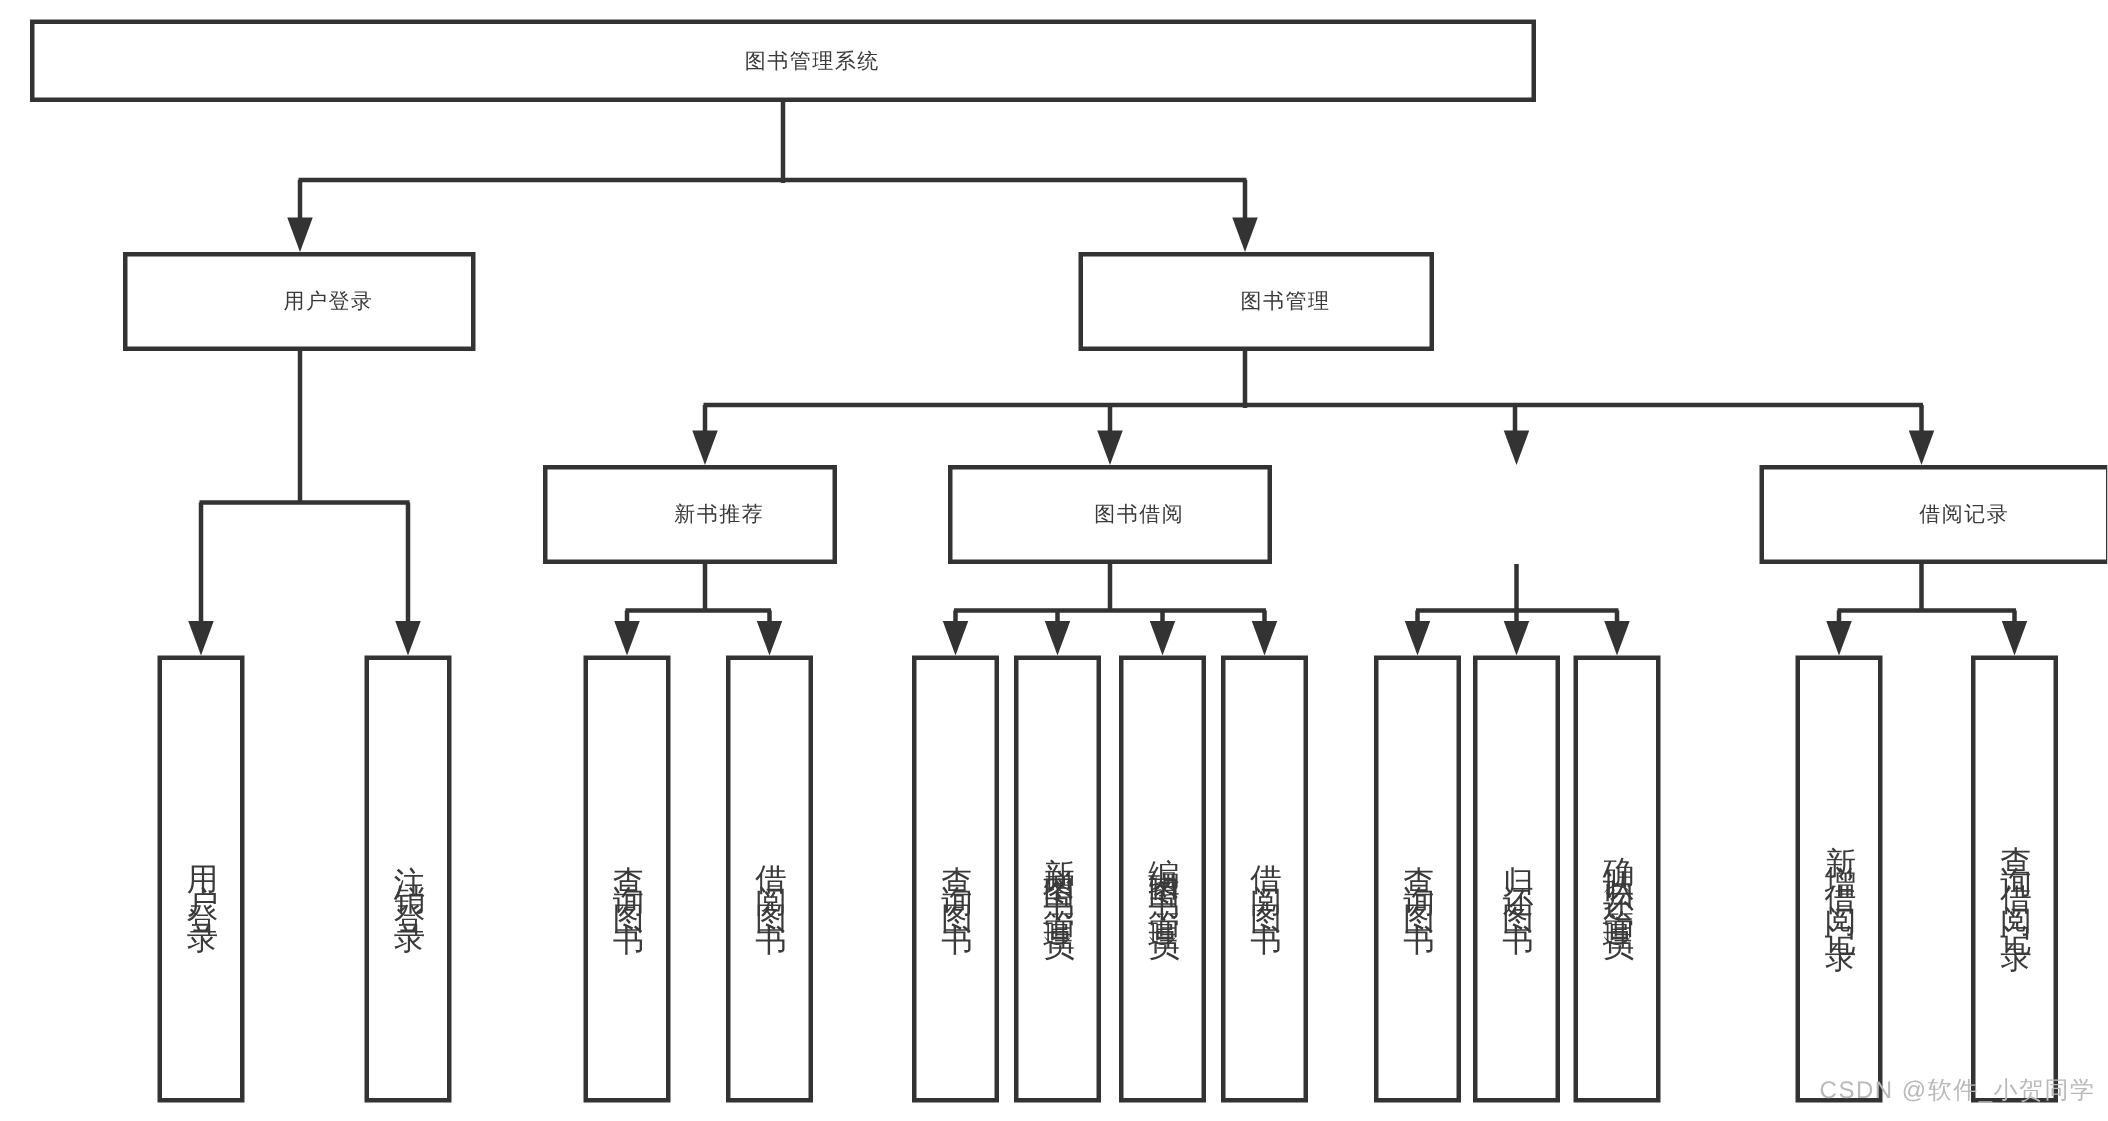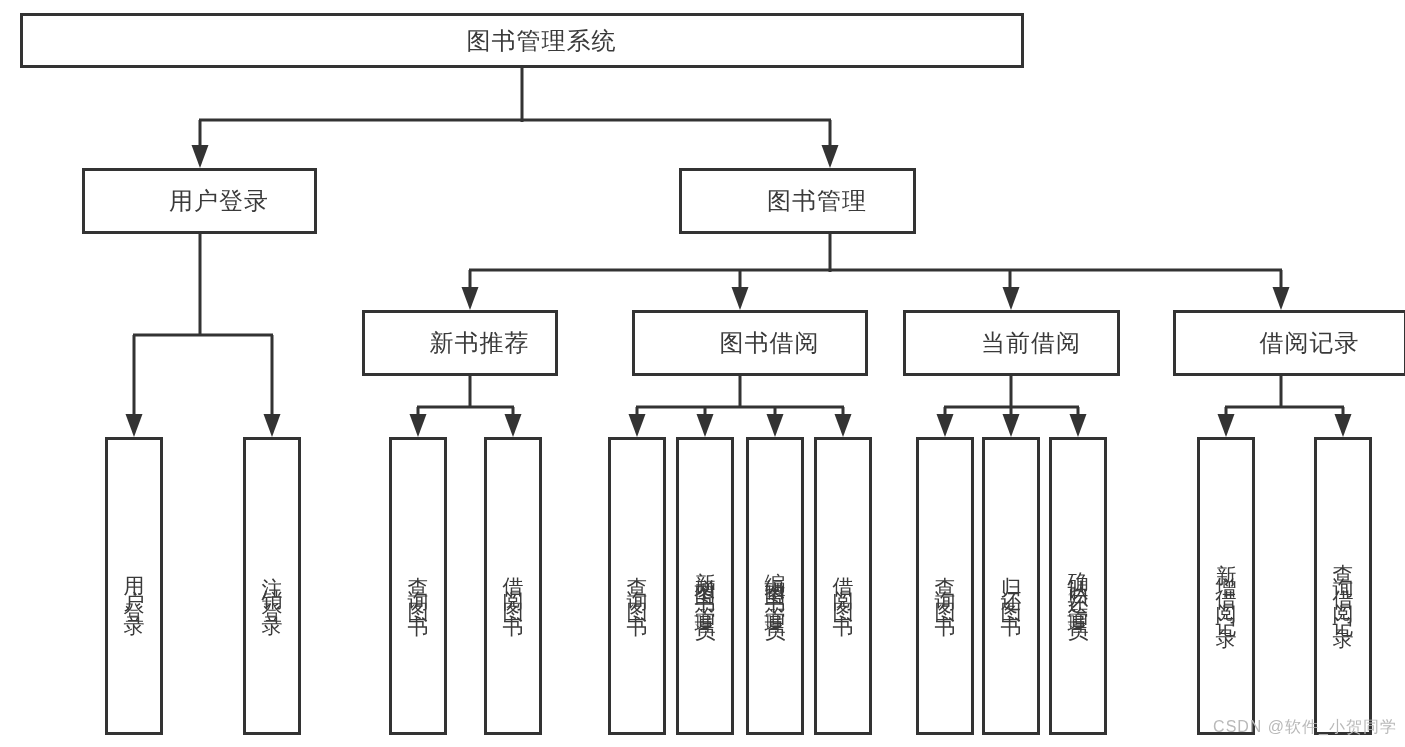--- a/index.html
+++ b/index.html
@@ -13,21 +13,21 @@
   .wires{position:absolute;left:0;top:0;z-index:1;}
   .node{
     position:absolute;
     box-sizing:border-box;
     border:3px solid #333333;
     background:#ffffff;
     color:#3a3a3a;
     display:flex;align-items:center;justify-content:center;
     z-index:2;
   }
-  .hnode{font-size:24px;letter-spacing:1px;white-space:nowrap;padding-left:39px;}
+  .hnode{font-size:14px;letter-spacing:1px;white-space:nowrap;padding-left:39px;}
   .root{left:20px;top:13px;width:1004px;height:55px;}
   .branch{top:168px;height:66px;}
   .mod{top:310px;height:66px;}
   .leaf{
     top:437px;width:58px;height:298px;
     font-size:21px;
     writing-mode:vertical-rl;
     text-orientation:mixed;
     letter-spacing:13px;
   }
@@ -87,25 +87,24 @@
     <use href="#ah" x="945" y="437"></use>
     <use href="#ah" x="1011" y="437"></use>
     <use href="#ah" x="1078" y="437"></use>
     <use href="#ah" x="1226" y="437"></use>
     <use href="#ah" x="1343" y="437"></use>
   </svg>
 
   <div class="node hnode root">图书管理系统</div>
 
   <div class="node hnode branch" style="left:82px;width:235px;">用户登录</div>
-  <div class="node hnode branch" style="left:679px;width:237px;text-align:right;">图书管理</div>
+  <div class="node hnode branch" style="left:719px;width:237px;text-align:right;">图书管理</div>
 
   <div class="node hnode mod" style="left:362px;width:196px;">新书推荐</div>
-  <div class="node hnode mod" style="left:632px;width:236px;">图书借阅</div>
-  <div class="node hnode mod" style="left:903px;width:217px;">当前借阅</div>
+  <div class="node hnode mod" style="left:632px;width:216px;">图书借阅</div>
   <div class="node hnode mod" style="left:1173px;width:234px;">借阅记录</div>
 
   <div class="node leaf" style="left:105px;">用户登录</div>
   <div class="node leaf" style="left:243px;">注销登录</div>
 
   <div class="node leaf" style="left:389px;">查询图书</div>
   <div class="node leaf" style="left:484px;">借阅图书</div>
 
   <div class="node leaf" style="left:608px;">查询图书</div>
   <div class="node leaf tight" style="left:676px;">新增图书（管理员）</div>

